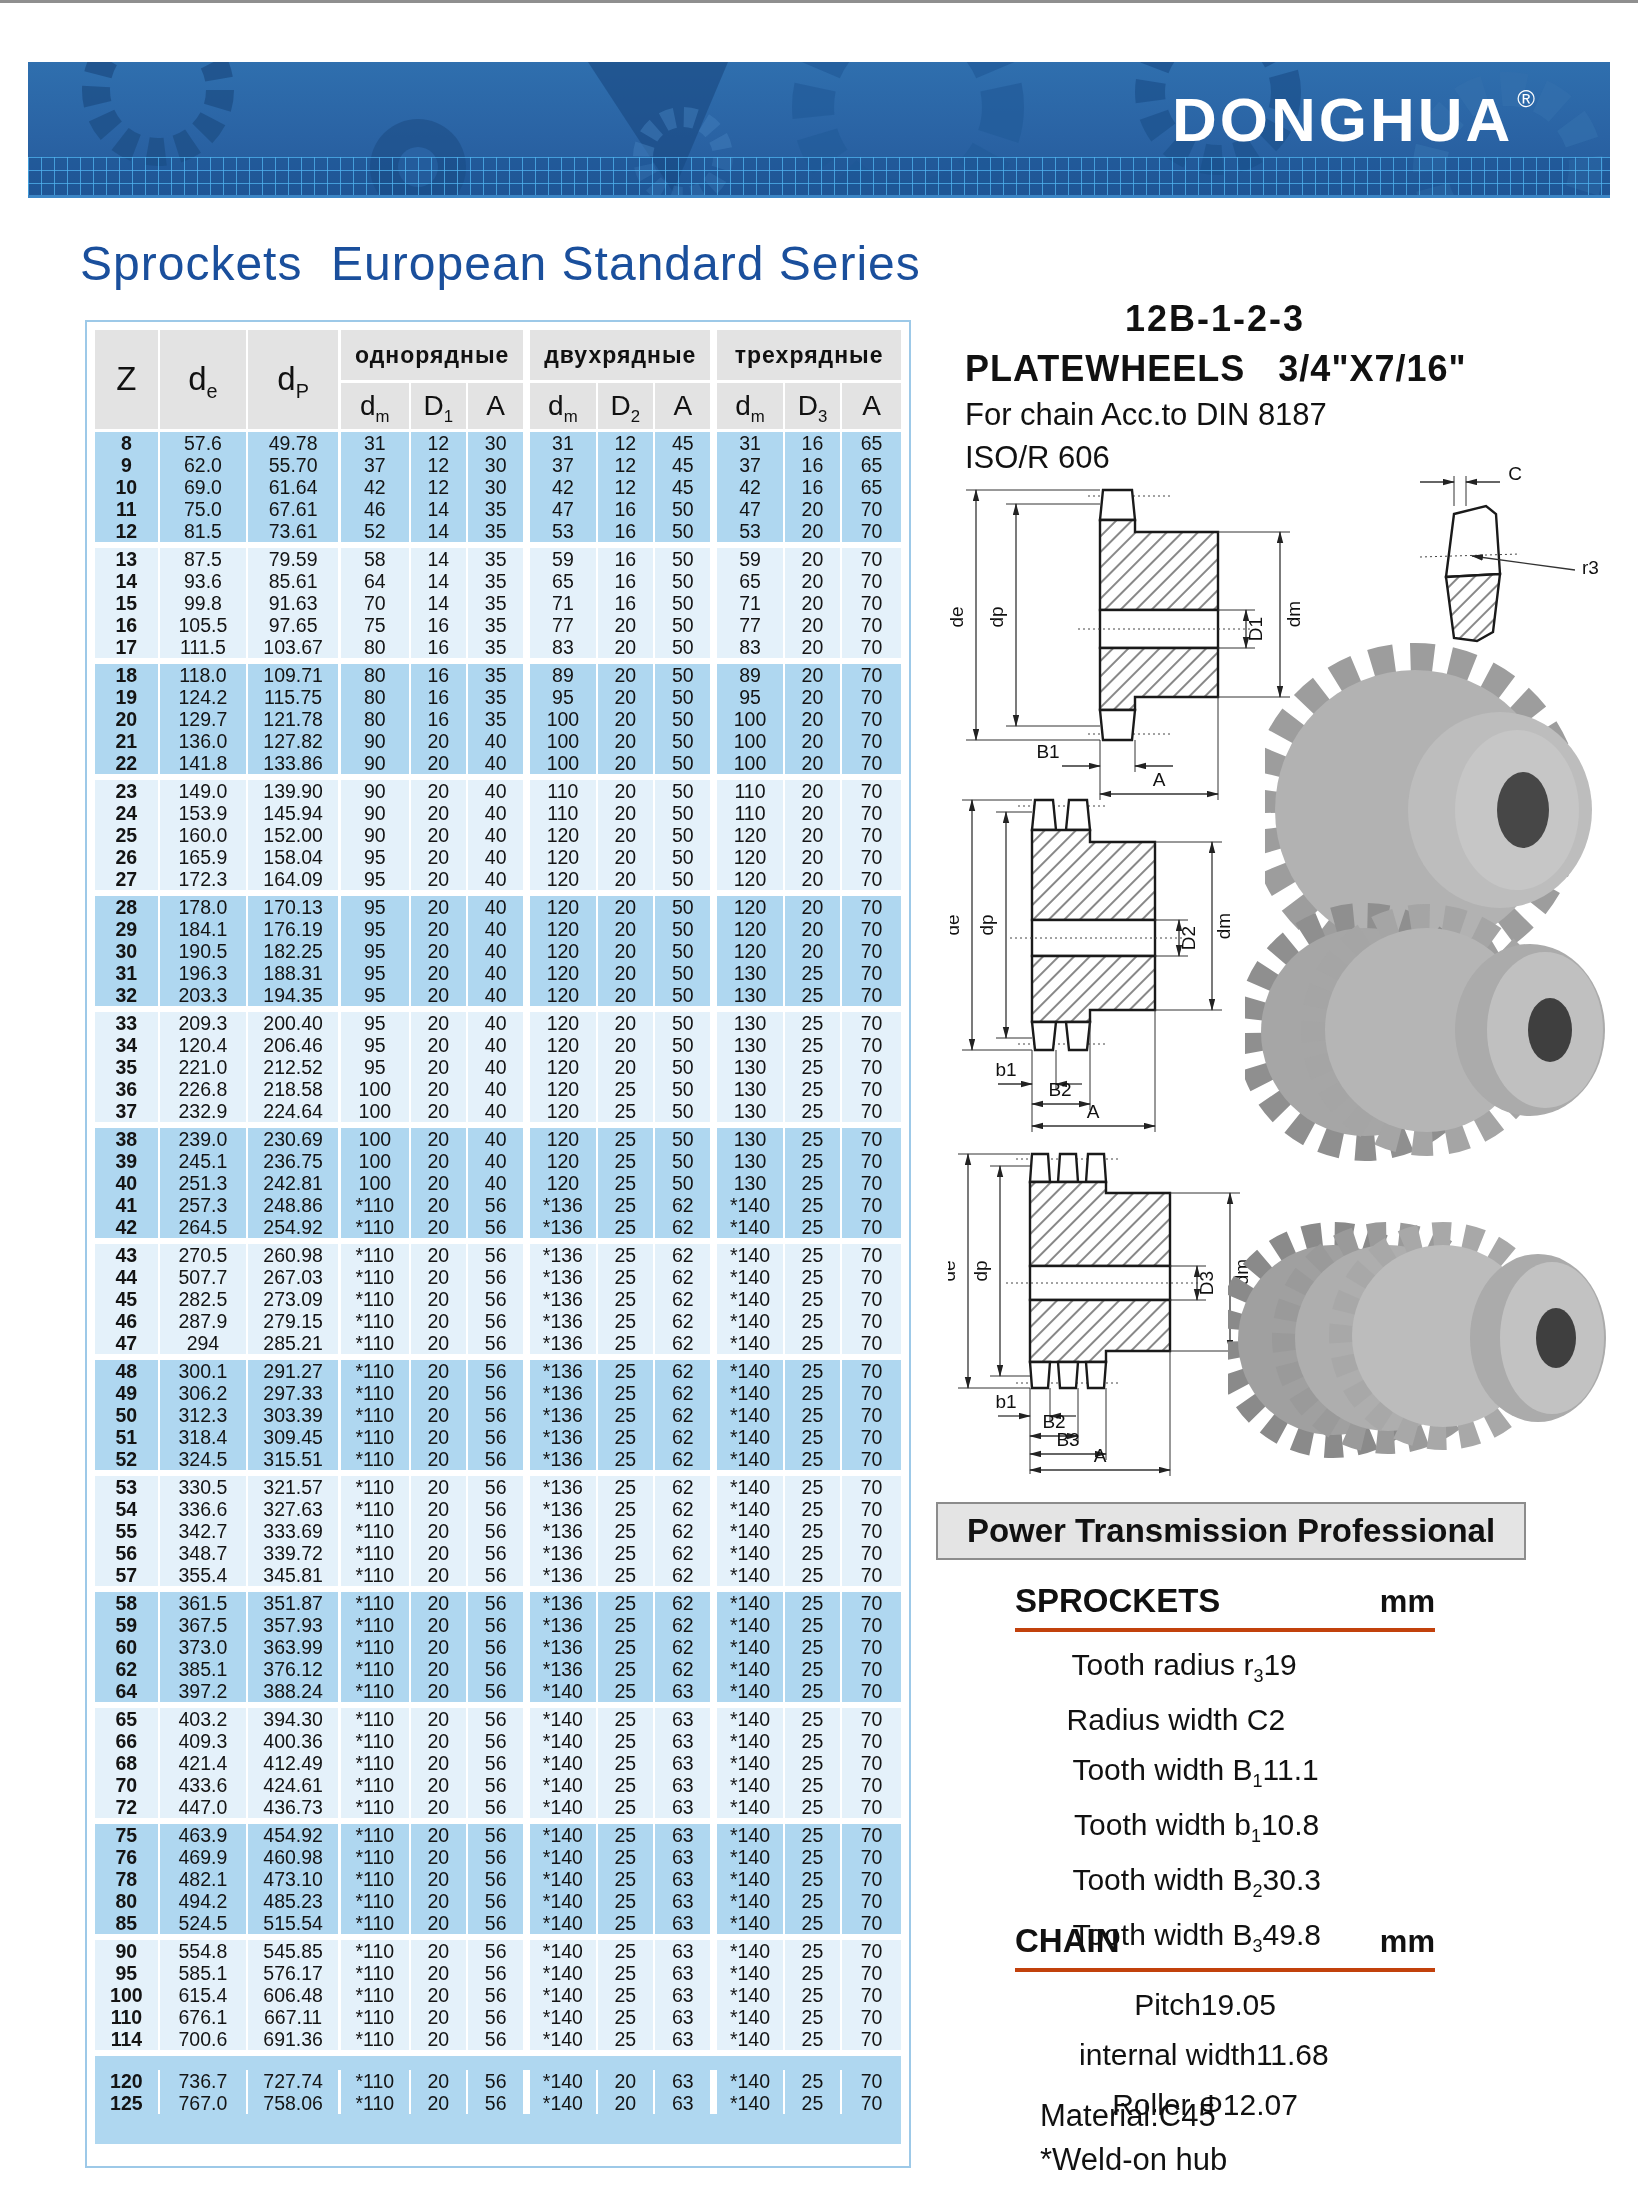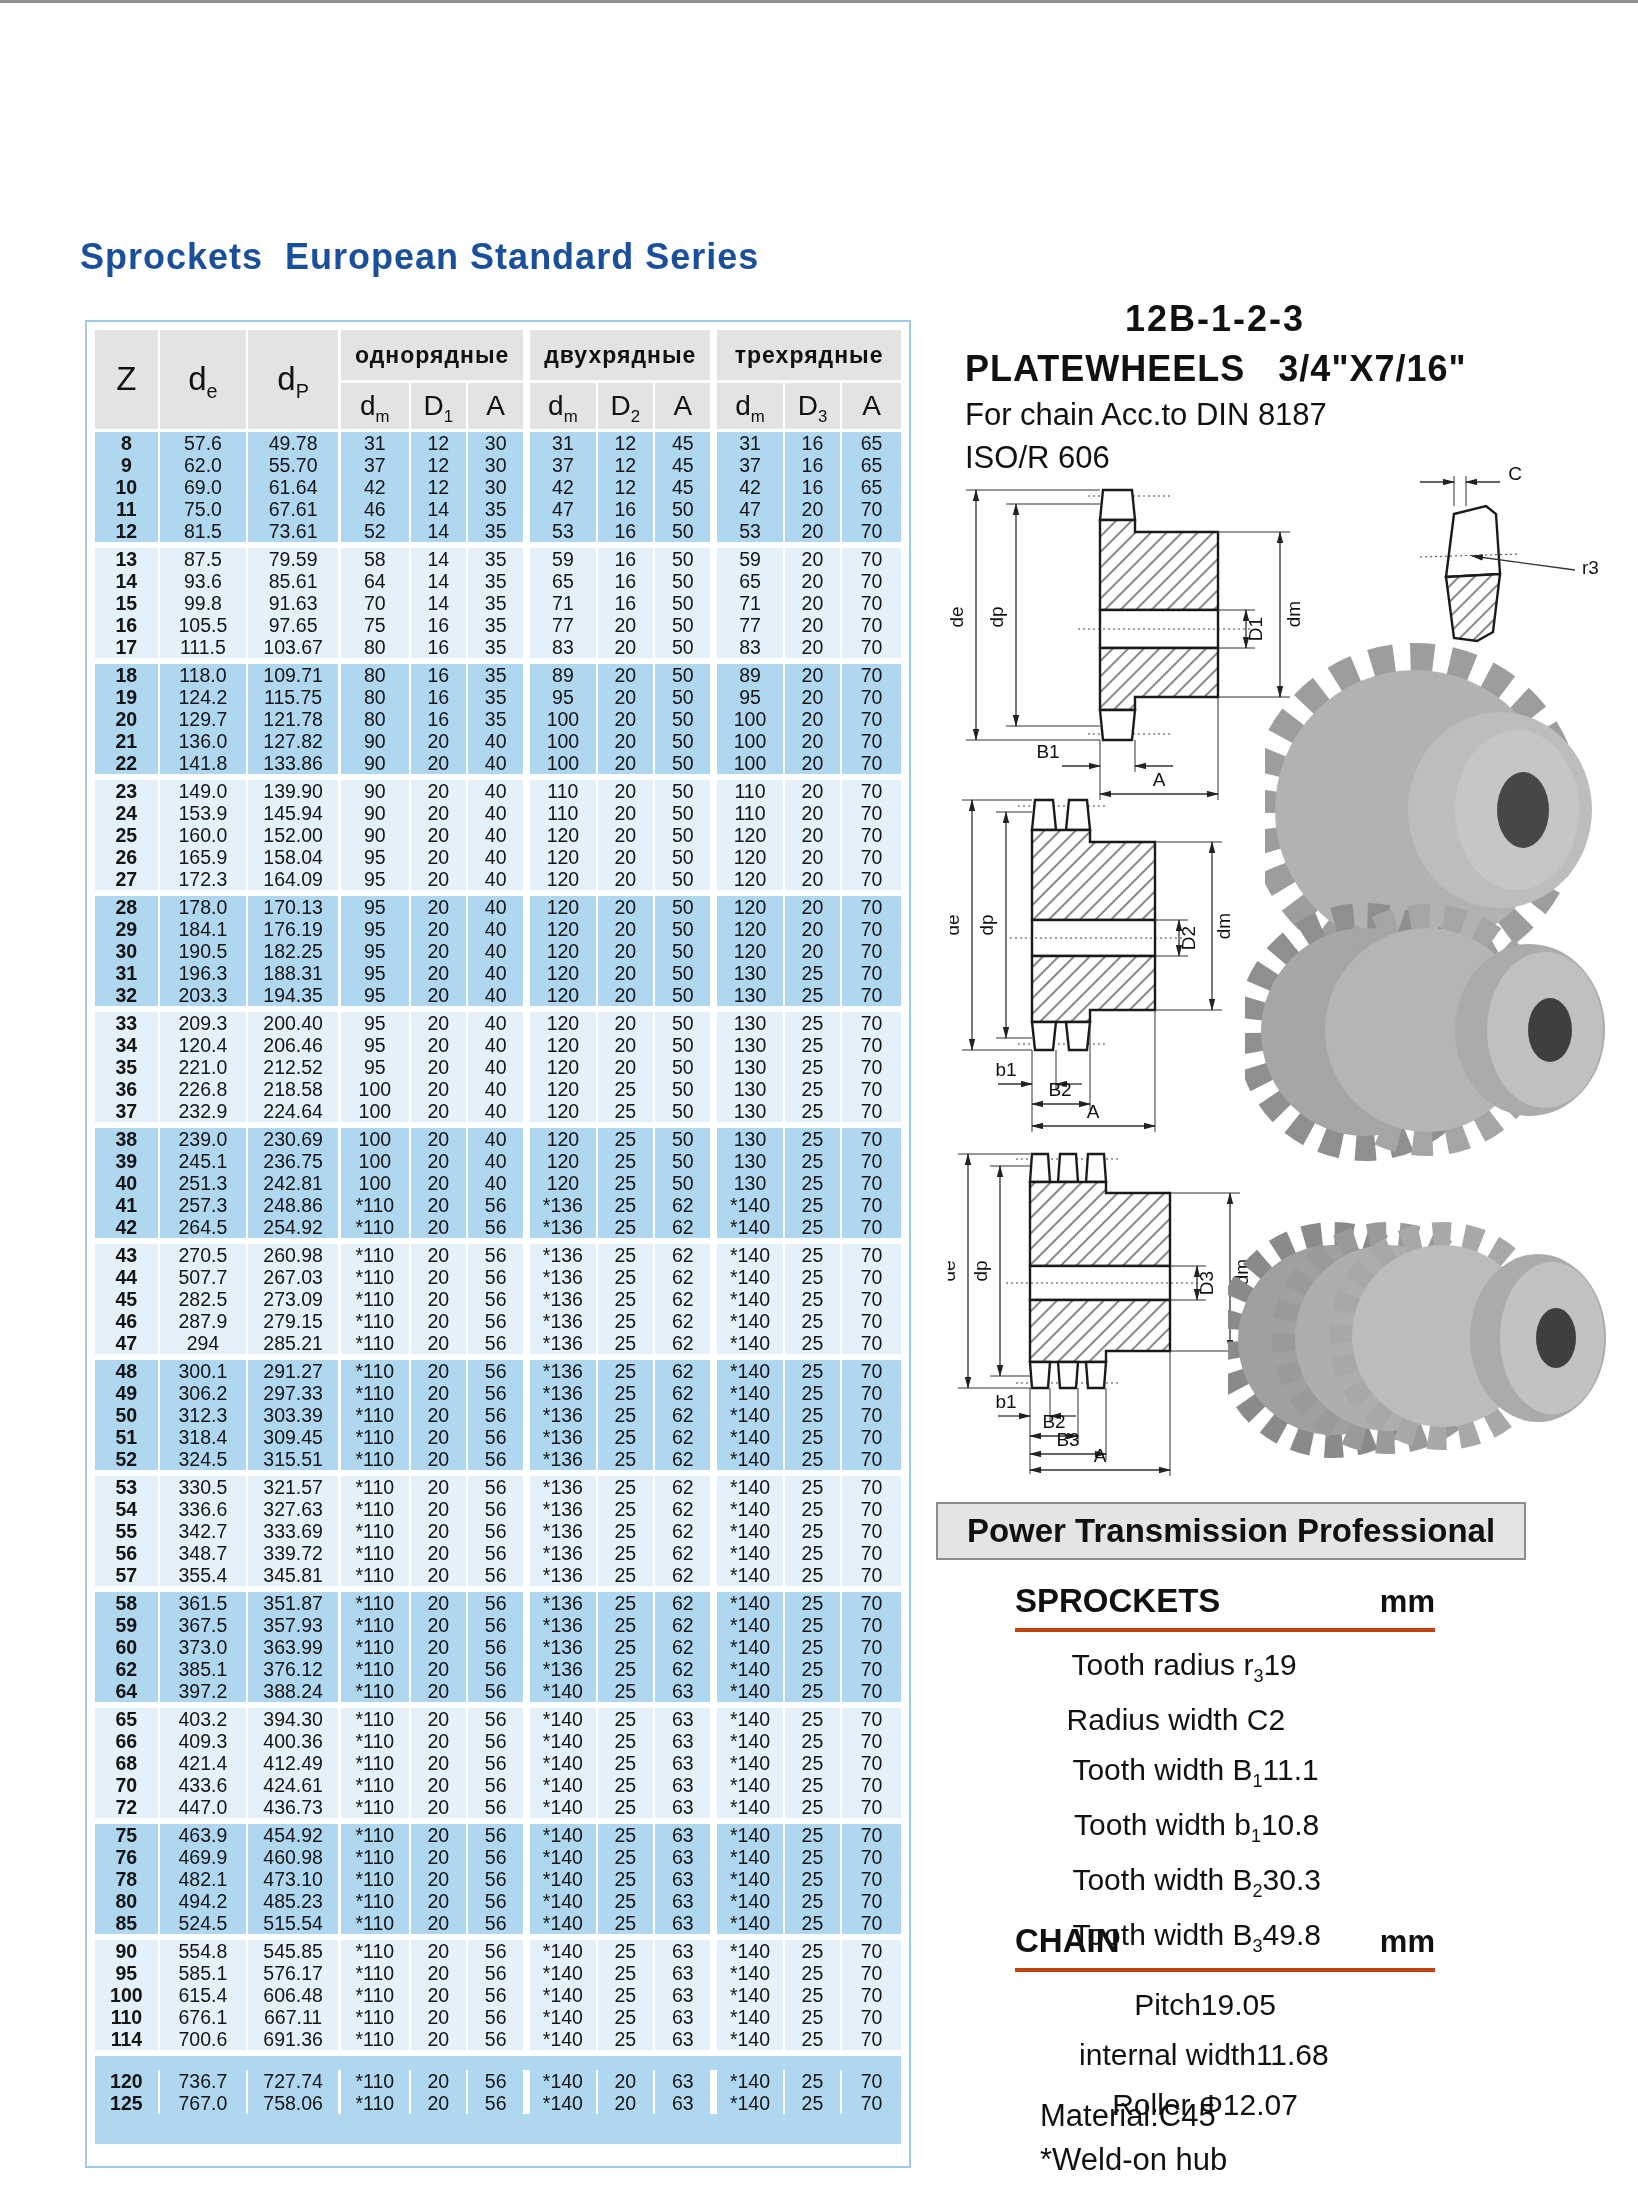--- a/index.html
+++ b/index.html
@@ -13,21 +13,21 @@
   .banner svg{position:absolute;left:0;top:0;}
   .gridstrip{position:absolute;left:0;right:0;bottom:3px;height:38px;
      background-color:rgba(20,75,140,.30);
      background-image:repeating-linear-gradient(90deg,rgba(80,180,240,.75) 0 1px,transparent 1px 13px),
                       repeating-linear-gradient(180deg,rgba(80,180,240,.75) 0 1px,transparent 1px 13px);}
   .bottomline{position:absolute;left:0;right:0;bottom:0;height:3px;background:#3c86c6;}
   .brand{position:absolute;right:72px;top:22px;color:#fff;font-weight:bold;font-size:62px;
          letter-spacing:3px;white-space:nowrap;}
   .brand .reg{font-size:24px;vertical-align:34px;font-weight:normal;margin-left:4px;}
 
-  .page-title{position:absolute;left:80px;top:236px;font-size:36px;font-weight:bold;
+  .page-title{position:absolute;left:80px;top:236px;font-size:48px;font-weight:normal;
               color:#1a4f9c;letter-spacing:1px;white-space:pre;text-align:center;}
 
   
   .table-wrap{position:absolute;left:85px;top:320px;width:806px;height:1828px;
               border:2px solid #9dc9e8;background:#fff;padding:8px;}
   table.main{border-collapse:collapse;table-layout:fixed;width:100%;}
   .main th,.main td{text-align:center;vertical-align:middle;padding:0;line-height:1.05;}
   .main thead th{background:#e3e3e3;border-right:2px solid #fff;border-bottom:3px solid #fff;font-weight:400;}
   .main tr.h1 th{height:50px;}
   .main tr.h2 th{height:46px;}
@@ -81,20 +81,35 @@
 
   .notes{position:absolute;left:1040px;top:2098px;font-size:31px;}
   .notes div{margin-bottom:8px;}
 </style>
 </head>
 <body>
 
 <div class="page">
   <div class="topline"></div>
 
+  <div class="banner">
+    <svg width="1582" height="136" viewBox="0 0 1582 136">
+      <circle cx="130" cy="28" r="62" fill="none" stroke="#1e5189" stroke-width="28" stroke-dasharray="18 12" opacity="0.85"></circle>
+      <circle cx="390" cy="105" r="48" fill="#1d4d86" opacity="0.6"></circle>
+      <circle cx="390" cy="105" r="20" fill="#2a63a4"></circle>
+      <polygon points="560,0 700,0 645,130" fill="#1a4a82" opacity="0.65"></polygon>
+      <circle cx="880" cy="45" r="95" fill="none" stroke="#235c9b" stroke-width="42" stroke-dasharray="30 18" opacity="0.8"></circle>
+      <circle cx="1190" cy="30" r="68" fill="none" stroke="#1f5590" stroke-width="30" stroke-dasharray="20 14" opacity="0.85"></circle>
+      <circle cx="1480" cy="105" r="78" fill="none" stroke="#336fad" stroke-width="34" stroke-dasharray="24 16" opacity="0.7"></circle>
+      <circle cx="655" cy="95" r="40" fill="none" stroke="#3f7cb9" stroke-width="20" stroke-dasharray="12 9" opacity="0.55"></circle>
+    </svg>
+    <div class="gridstrip"></div>
+    <div class="bottomline"></div>
+    <div class="brand"><span>DONGHUA</span><span class="reg">®</span></div>
+  </div>
 
   <div class="page-title">Sprockets  European Standard Series</div>
 
   <div class="table-wrap">
     <table class="main">
       <colgroup>
         <col style="width:62px">
           <col style="width:86px">
           <col style="width:90px">
         <col style="width:68px">

